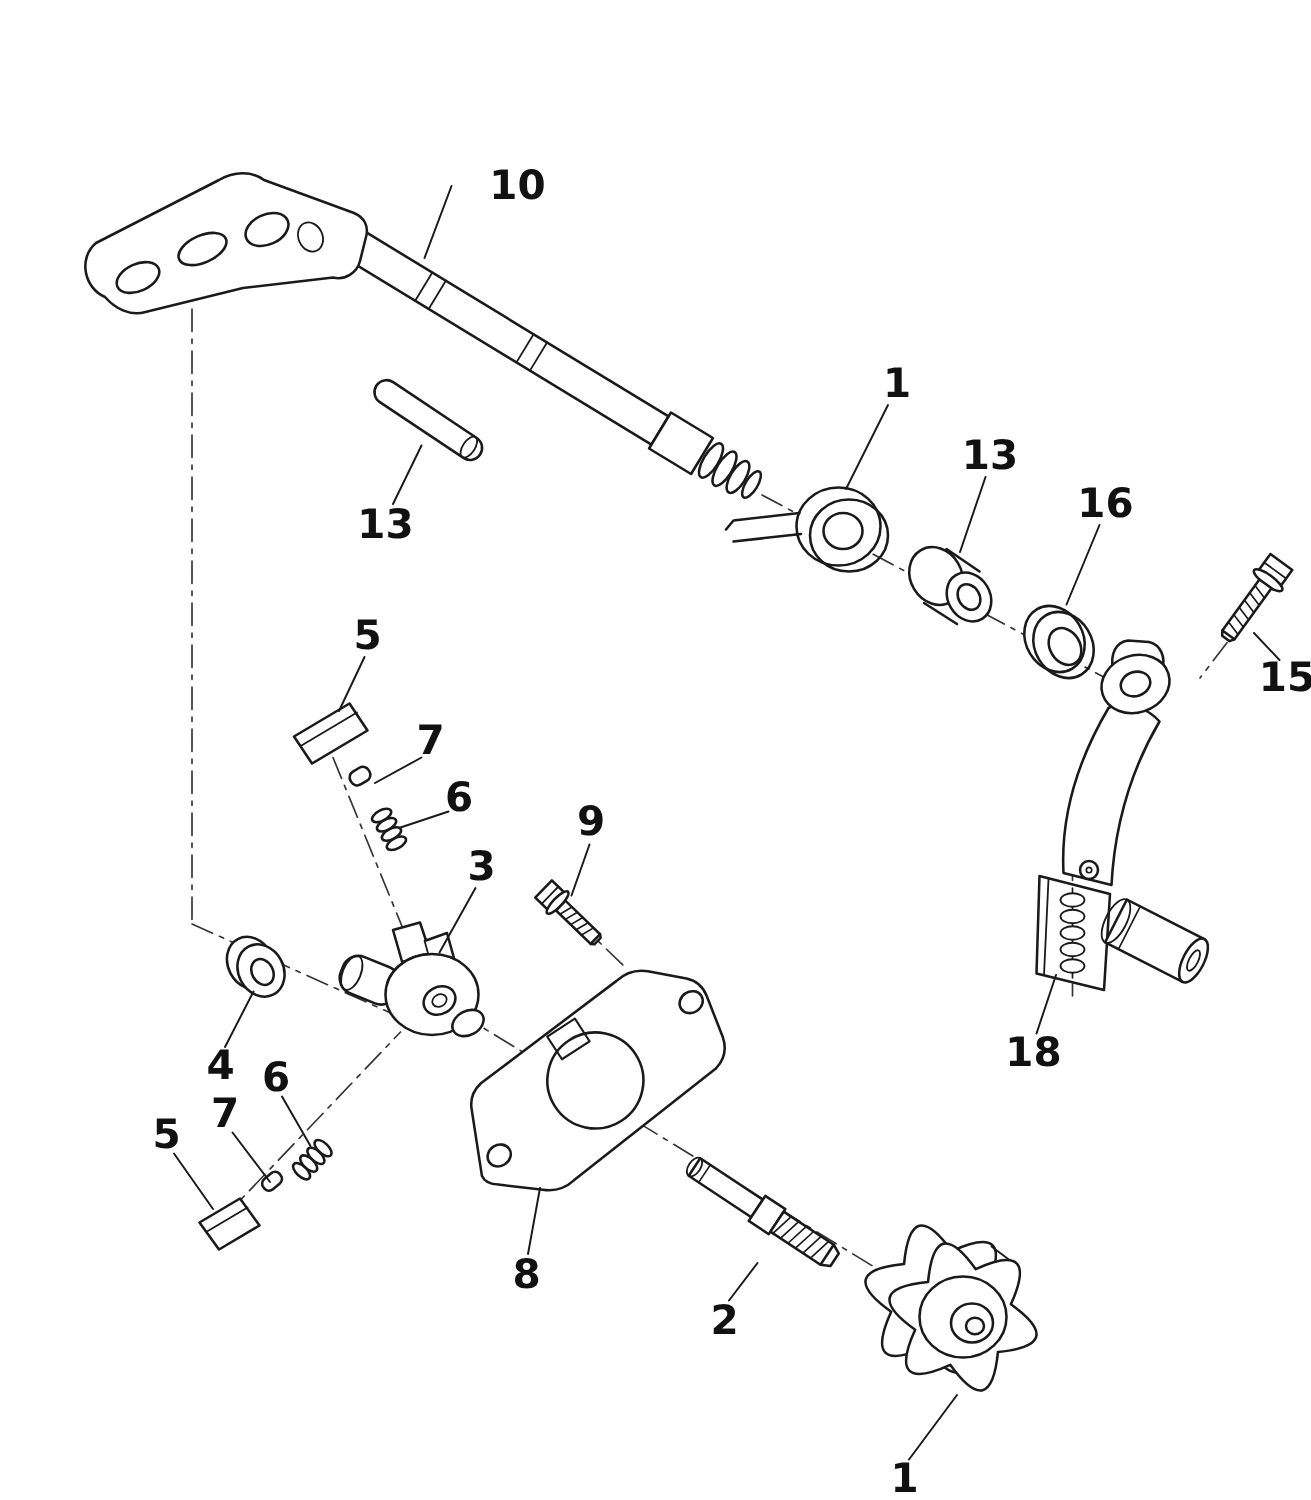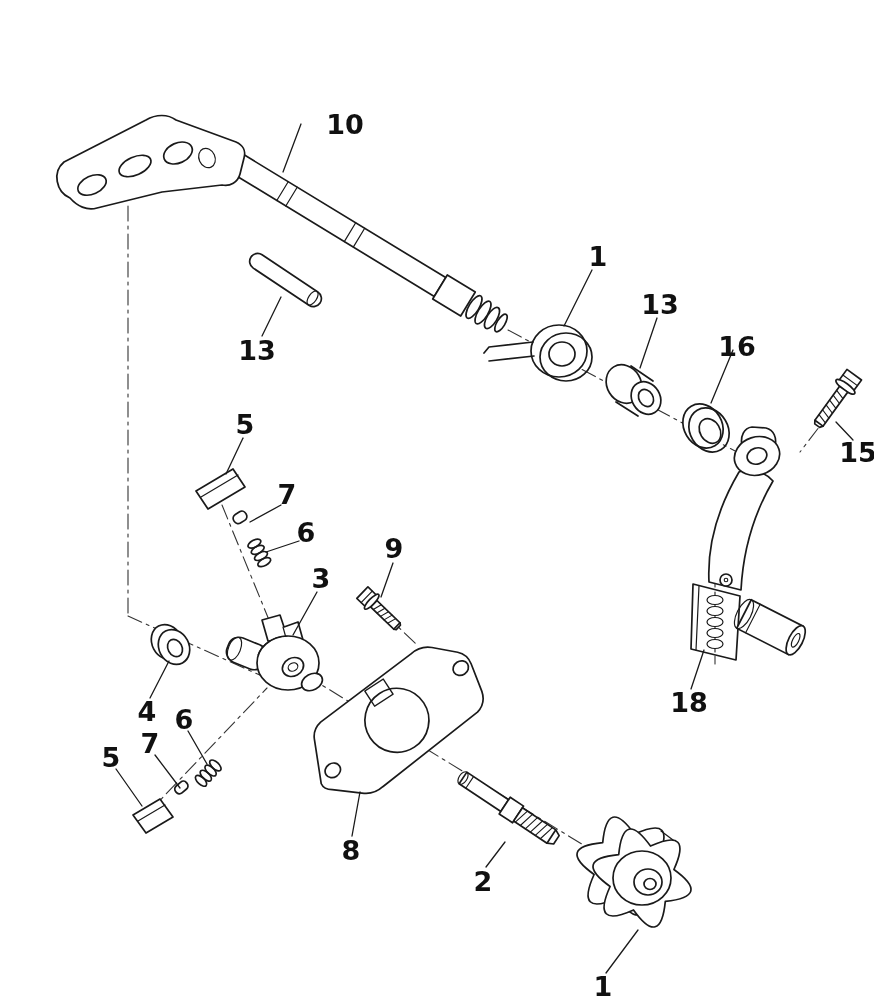--- a/index.html
+++ b/index.html
@@ -254,21 +254,21 @@
     <path d="M486,867 L505,842"></path>
     <path d="M691,689 L704,650"></path>
     <path d="M606,973 L638,930"></path>
   </g>
 </svg>
 
   <div class="part-label" style="left:305px; top:124px;margin-left:40px;">10</div>
   <div class="part-label" style="left:257px; top:350px;">13</div>
   <div class="part-label" style="left:598px; top:256px;">1</div>
   <div class="part-label" style="left:660px; top:304px;">13</div>
-  <div class="part-label" style="left:737px; top:346px;text-align:right;">16</div>
+  <div class="part-label" style="left:737px; top:336px;text-align:right;">16</div>
   <div class="part-label" style="left:858px; top:452px;">15</div>
   <div class="part-label" style="left:245px; top:424px;">5</div>
   <div class="part-label" style="left:287px; top:494px;">7</div>
   <div class="part-label" style="left:306px; top:532px;">6</div>
   <div class="part-label" style="left:321px; top:578px;">3</div>
   <div class="part-label" style="left:394px; top:548px;">9</div>
   <div class="part-label" style="left:147px; top:711px;">4</div>
   <div class="part-label" style="left:184px; top:719px;">6</div>
   <div class="part-label" style="left:150px; top:743px;">7</div>
   <div class="part-label" style="left:111px; top:757px;">5</div>

